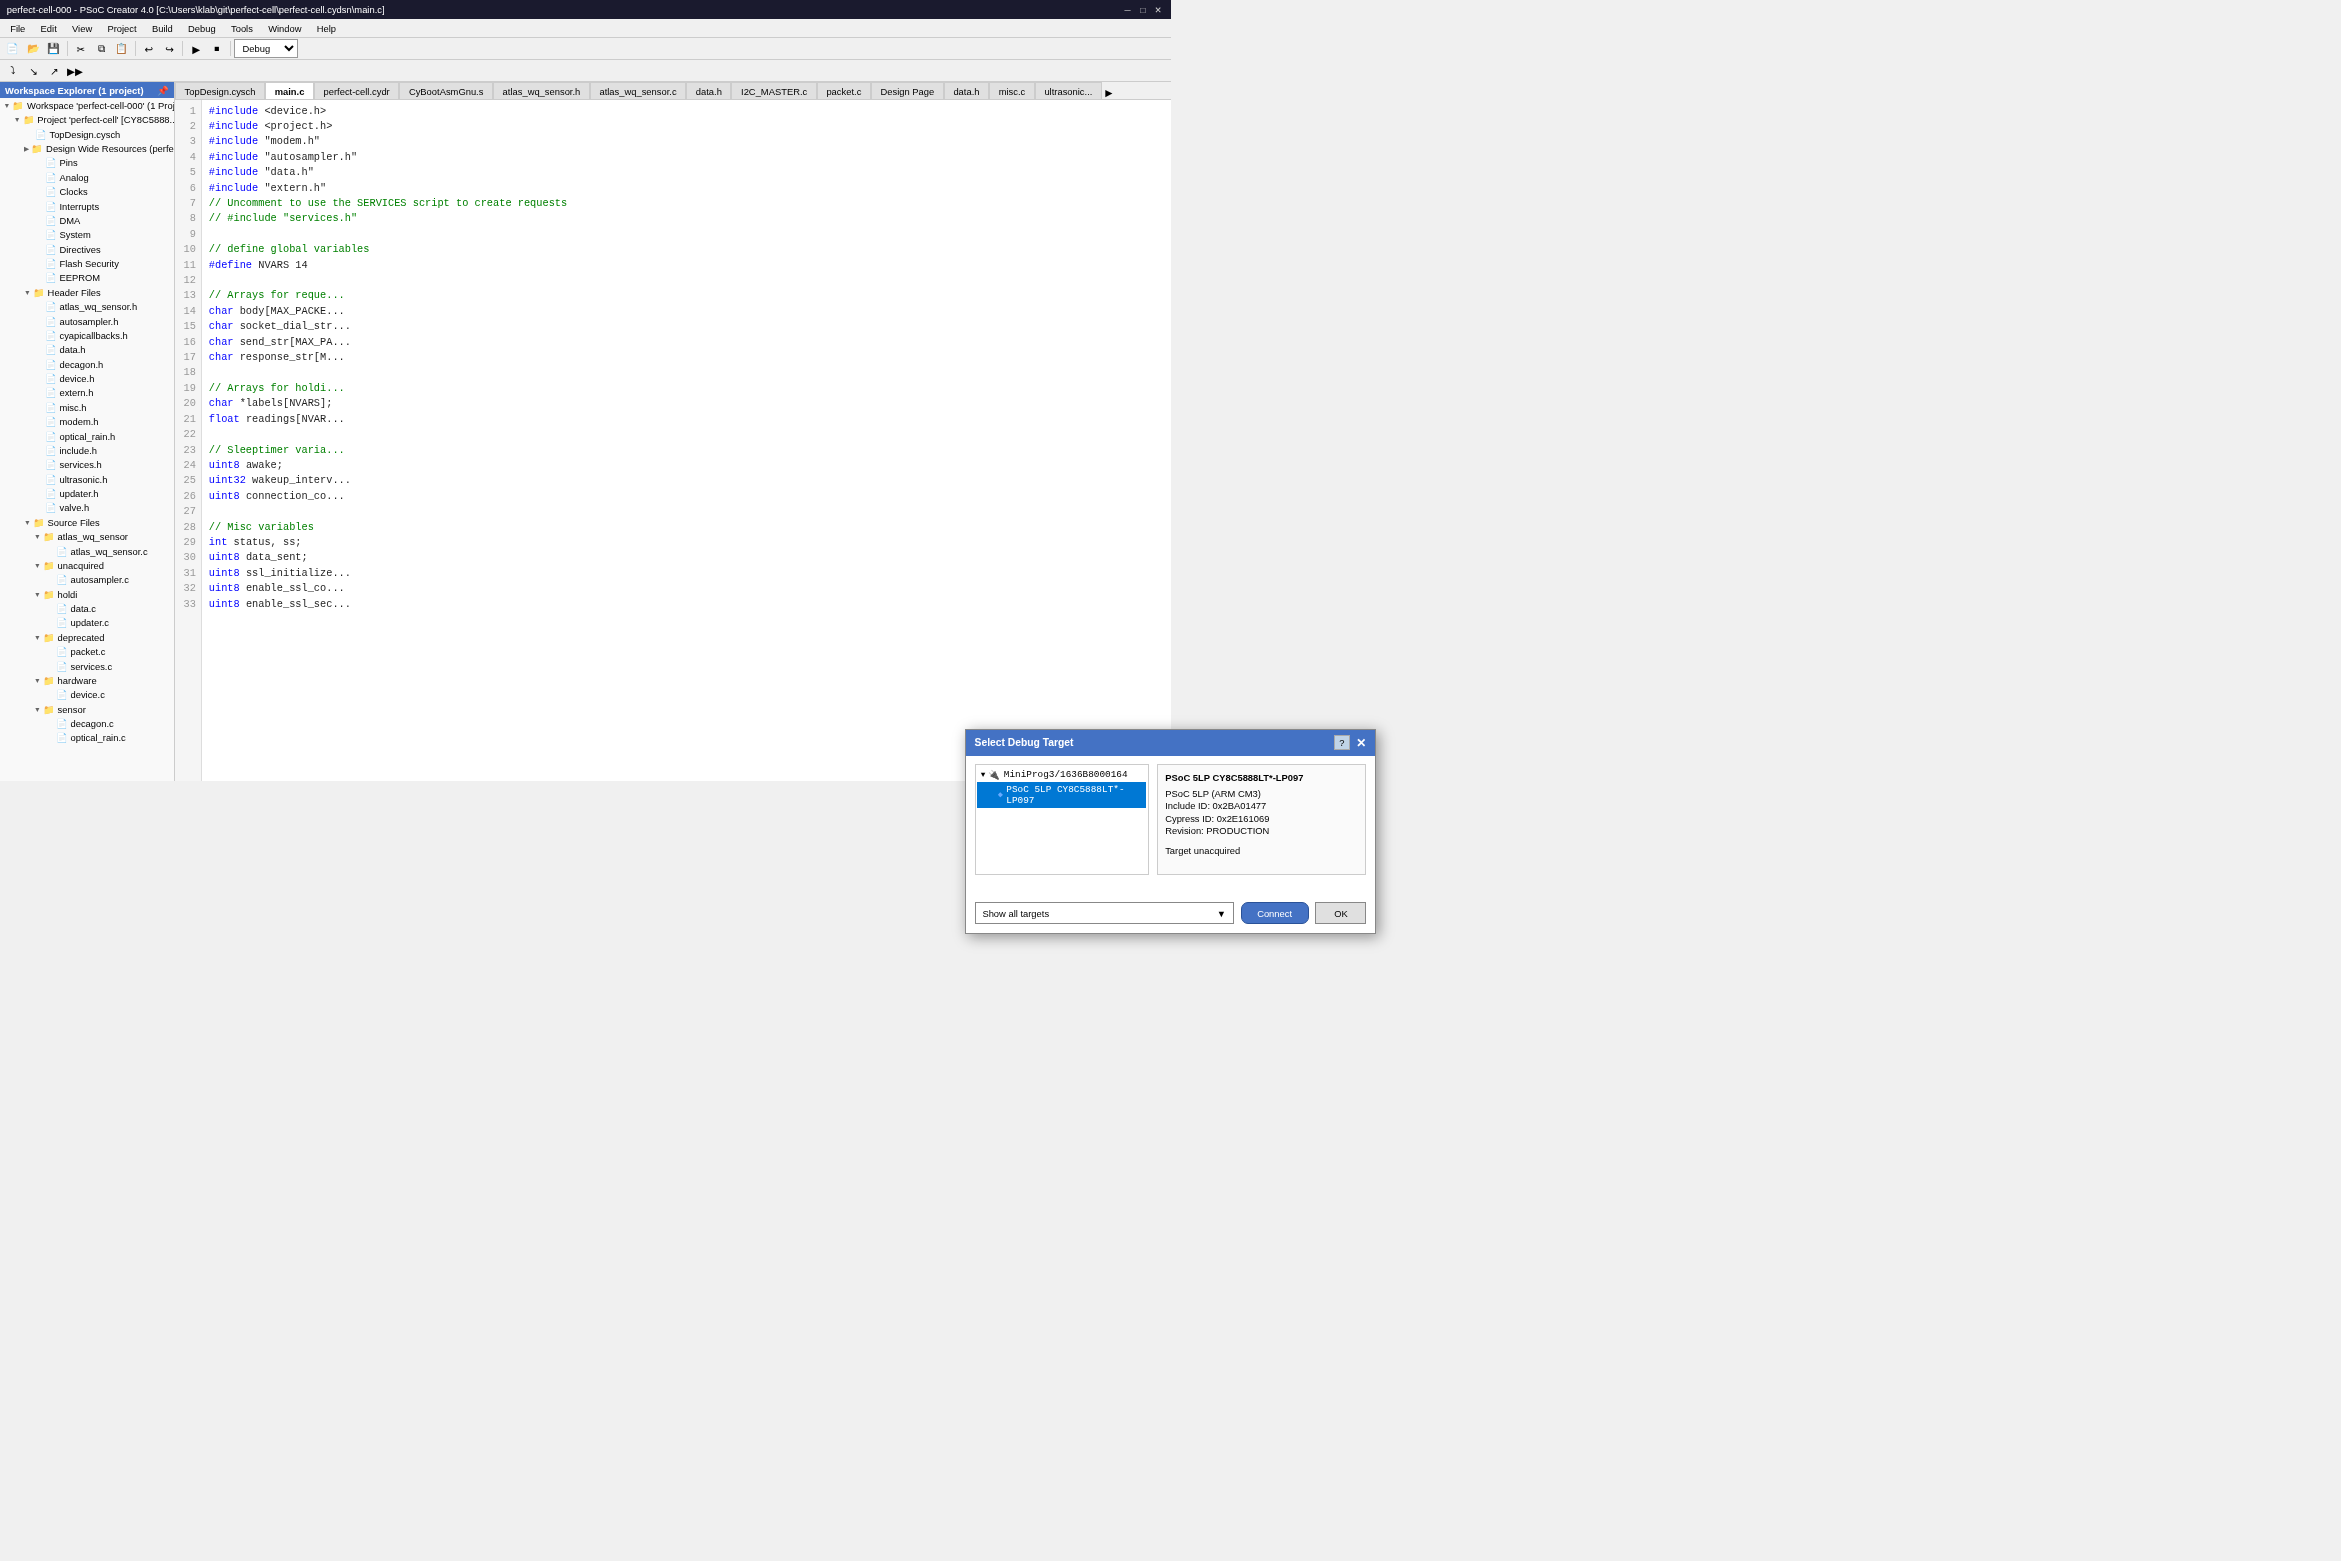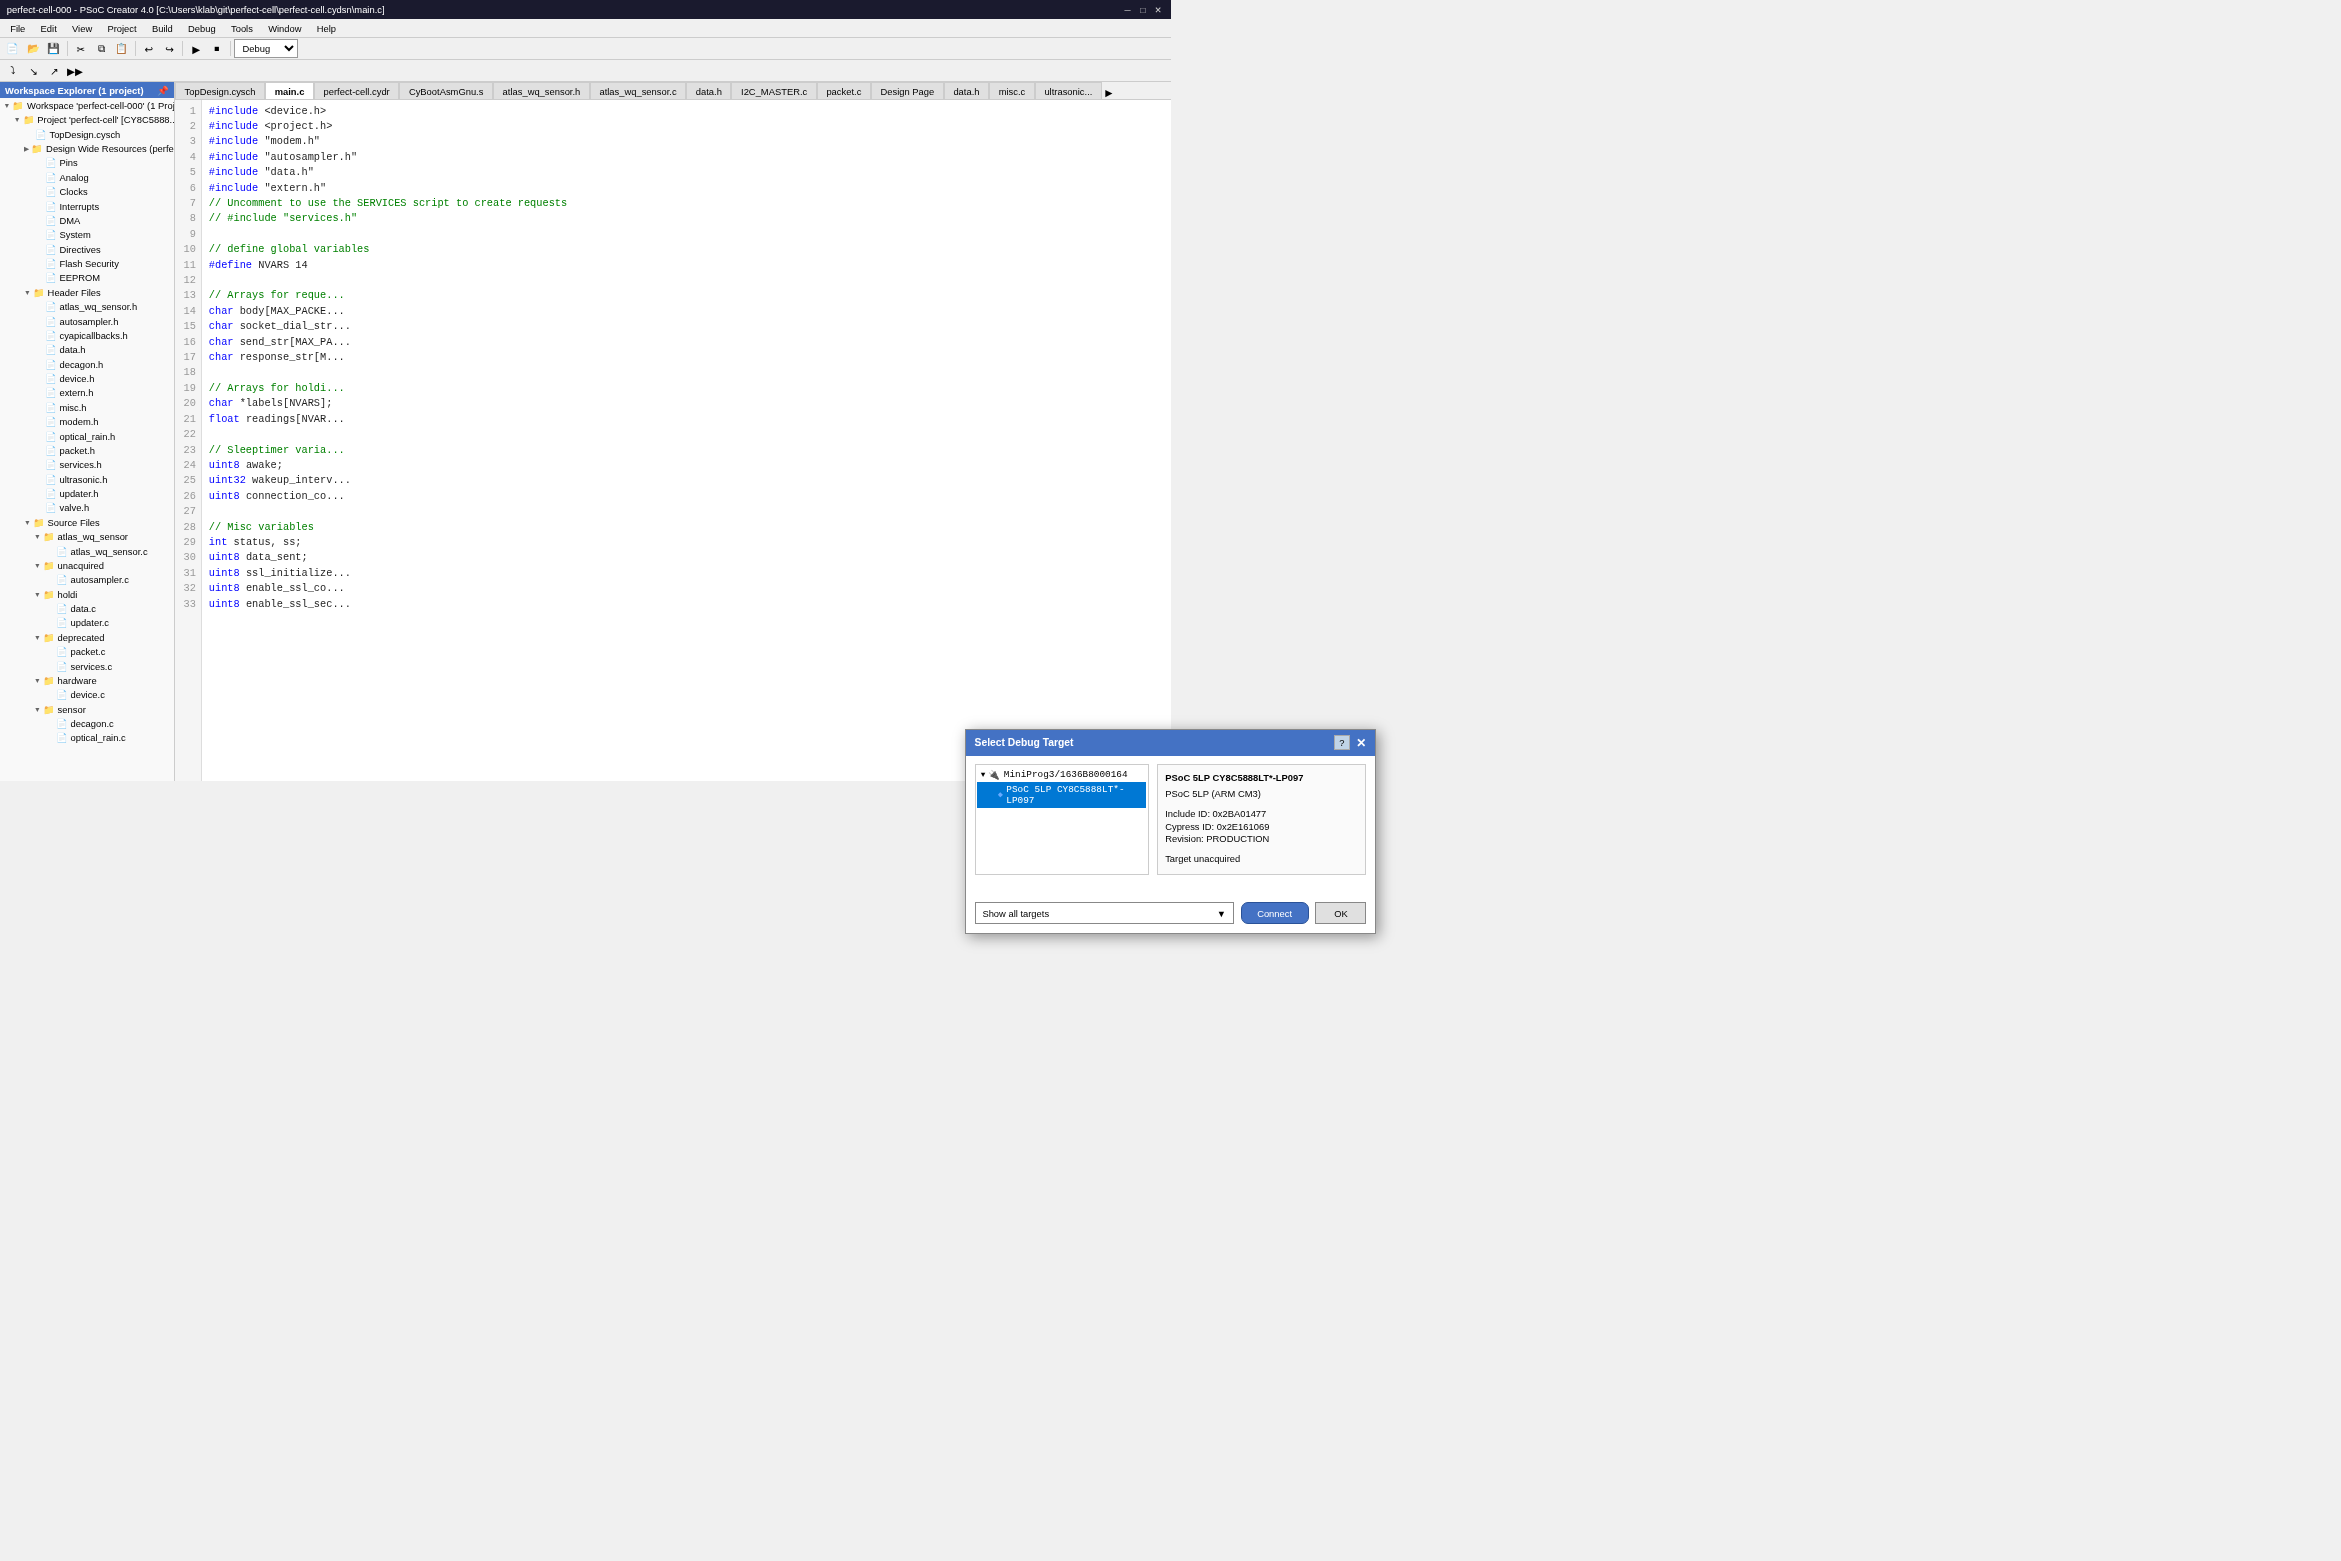--- a/index.html
+++ b/index.html
@@ -272,21 +272,21 @@
                 <span>modem.h</span>
               </div>
               <div class="tree-item" style="padding-left: 34px;">
                 <span style="width: 8.6px; display: inline-block;"></span>
                 <span style="font-size: 9.4px;">📄</span>
                 <span>optical_rain.h</span>
               </div>
               <div class="tree-item" style="padding-left: 34px;">
                 <span style="width: 8.6px; display: inline-block;"></span>
                 <span style="font-size: 9.4px;">📄</span>
-                <span>packet.h</span>
+                <span>include.h</span>
               </div>
               <div class="tree-item" style="padding-left: 34px;">
                 <span style="width: 8.6px; display: inline-block;"></span>
                 <span style="font-size: 9.4px;">📄</span>
                 <span>services.h</span>
               </div>
               <div class="tree-item" style="padding-left: 34px;">
                 <span style="width: 8.6px; display: inline-block;"></span>
                 <span style="font-size: 9.4px;">📄</span>
                 <span>ultrasonic.h</span>
@@ -711,21 +711,21 @@
           <div class="dialog-tree-item selected" style="padding:1.7px 3.4px 1.7px 20.5px; display:flex; align-items:center; gap:3.4px; background:#0078d4; color:white;">
             <span style="color:#6af; font-size:8.6px;">◆</span>
             <span>PSoC 5LP CY8C5888LT*-LP097</span>
           </div>
         </div>
       </div>
       <div style="flex:1.2;">
         <div id="dialog-info" style="border:0.9px solid #ccc; padding:6.8px; background:#fafafa; font-size:9.4px; min-height:111px; margin-bottom:6.8px;">
           <div id="dialog-info-title" style="font-weight:bold; margin-bottom:5.1px; font-size:9.4px;">PSoC 5LP CY8C5888LT*-LP097</div>
           <div id="dialog-info-lines">
-              <div style="margin-bottom: 9px;">PSoC 5LP (ARM CM3)</div>
+              <div style="margin-bottom: 1px;">PSoC 5LP (ARM CM3)</div>
               <div style="margin-bottom: 1.7px;">Include ID: 0x2BA01477</div>
               <div style="margin-bottom: 1.7px;">Cypress ID: 0x2E161069</div>
               <div style="margin-bottom: 1.7px;">Revision: PRODUCTION</div>
             </div>
           <div style="margin-top:8.6px;">Target unacquired</div>
         </div>
       </div>
     </div>
     <div id="dialog-footer" style="padding:5.1px 8.6px 8.6px; display:flex; align-items:center; gap:6.8px;">
       <button id="show-all-targets" style="flex:1; height:22px; font-size:9.4px; border:0.9px solid #888; background:white; padding:0 6.8px; cursor:pointer; display:flex; align-items:center; justify-content:space-between; text-align:left;">

